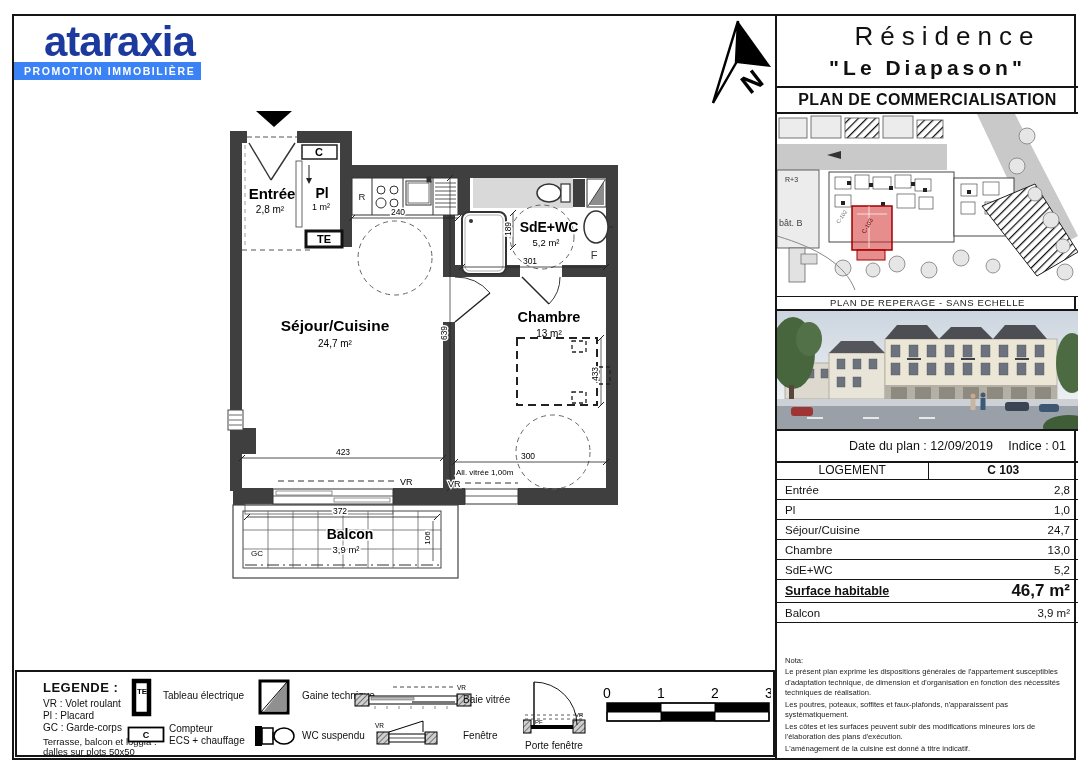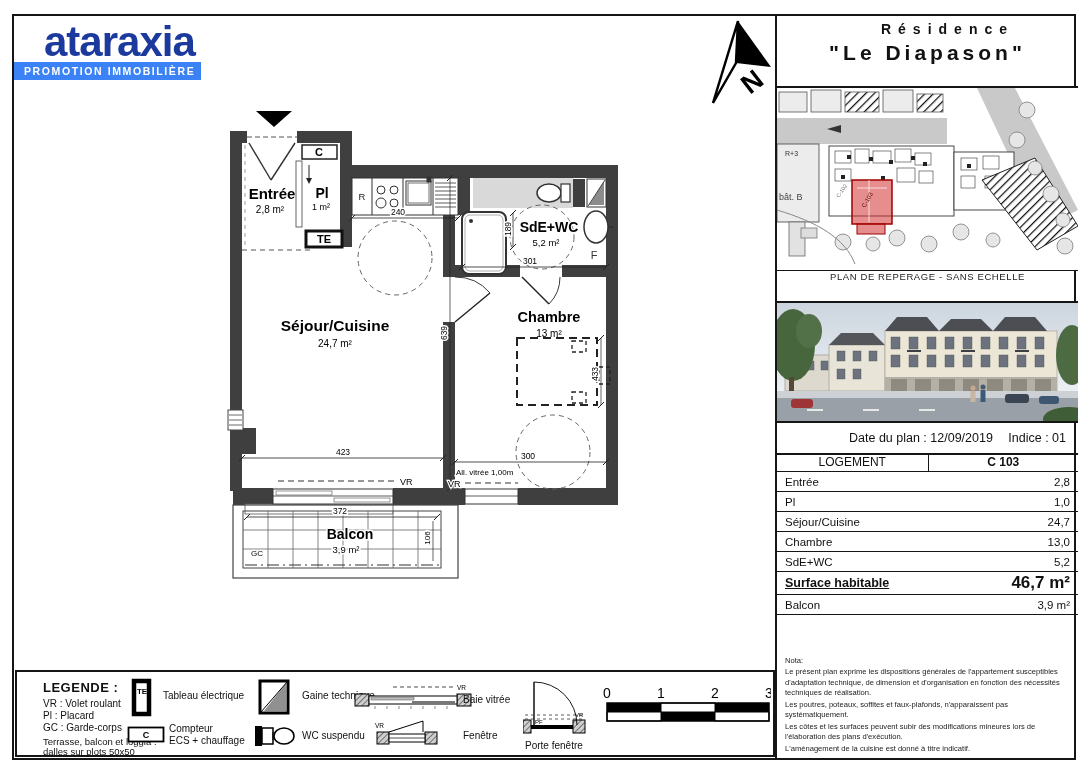--- a/index.html
+++ b/index.html
@@ -9,26 +9,26 @@
   
   #frame{left:12px;top:14px;width:1064px;height:746px;border:2px solid #151515;box-sizing:border-box;}
   
   #brand{left:44px;top:18px;font-size:42px;font-weight:bold;color:#1c3a9e;letter-spacing:-1px;}
   #brandbar{left:14px;top:62px;width:187px;height:18px;background:#3b82f6;color:#fff;
             font-size:10.5px;font-weight:bold;letter-spacing:1.6px;line-height:18px;padding-left:10px;box-sizing:border-box;}
   
   #rpanel{left:775px;top:14px;width:303px;height:746px;border-left:2px solid #151515;box-sizing:border-box;
           display:flex;flex-direction:column;}
   .rp-title{height:74px;border-bottom:2px solid #151515;text-align:center;box-sizing:border-box;padding-top:7px;}
-  .rp-title .l1{font-size:14px;font-weight:bold;letter-spacing:7px;padding-left:40px;}
+  .rp-title .l1{font-size:26px;font-weight:normal;letter-spacing:7px;padding-left:40px;}
   .rp-title .l2{font-size:21px;font-weight:bold;letter-spacing:4px;margin-top:4px;}
   .rp-sub{height:26px;border-bottom:2px solid #151515;box-sizing:border-box;text-align:center;
           font-size:16px;font-weight:600;letter-spacing:.4px;line-height:24px;}
   .rp-map{height:182px;box-sizing:border-box;overflow:hidden;}
-  .rp-caption{height:33px;border-top:1.5px solid #151515;border-bottom:2px solid #151515;box-sizing:border-box;
+  .rp-caption{height:15px;border-top:1.5px solid #151515;border-bottom:2px solid #151515;box-sizing:border-box;
               text-align:center;font-size:9.5px;letter-spacing:.6px;line-height:12px;color:#222;}
   .rp-render{height:120px;border-bottom:2px solid #151515;box-sizing:border-box;overflow:hidden;}
   .rp-date{height:32px;border-bottom:2px solid #151515;box-sizing:border-box;display:flex;align-items:center;
            font-size:12.5px;padding-left:72px;padding-right:12px;justify-content:space-between;}
   .rp-hdr{height:17px;border-bottom:1.5px solid #151515;box-sizing:border-box;display:flex;font-size:12px;}
   .rp-hdr .cl{width:50%;text-align:center;line-height:15px;}
   .rp-hdr .cv{width:50%;text-align:center;line-height:15px;border-left:1.5px solid #151515;box-sizing:border-box;}
   .bold{font-weight:bold;}
   .rp-row{height:20px;border-bottom:1.5px solid #151515;box-sizing:border-box;display:flex;
           justify-content:space-between;align-items:center;font-size:11.5px;padding:0 8px;}
@@ -254,20 +254,21 @@
       <text x="346" y="553" text-anchor="middle" font-size="9.5" style="paint-order:stroke" stroke="#fff" stroke-width="3">3,9 m²</text>
       <text x="257" y="556" text-anchor="middle" font-size="8" style="paint-order:stroke" stroke="#fff" stroke-width="2.5">GC</text>
     </g>
   </svg>
 
   <div class="abs" id="rpanel">
     <div class="rp-title">
       <div class="l1">Résidence</div>
       <div class="l2">"Le Diapason"</div>
     </div>
+    <div class="rp-sub">PLAN DE COMMERCIALISATION</div>
 
     <div class="rp-map">
       <svg width="301" height="182" viewBox="0 0 301 182">
         <defs>
           <pattern id="ph" width="6" height="6" patternUnits="userSpaceOnUse" patternTransform="rotate(45)">
             <rect width="6" height="6" fill="#fff"></rect>
               <line x1="0" y1="0" x2="0" y2="6" stroke="#111" stroke-width="2.5"></line>
           </pattern>
         </defs>
         <rect width="301" height="182" fill="#fff"></rect>

